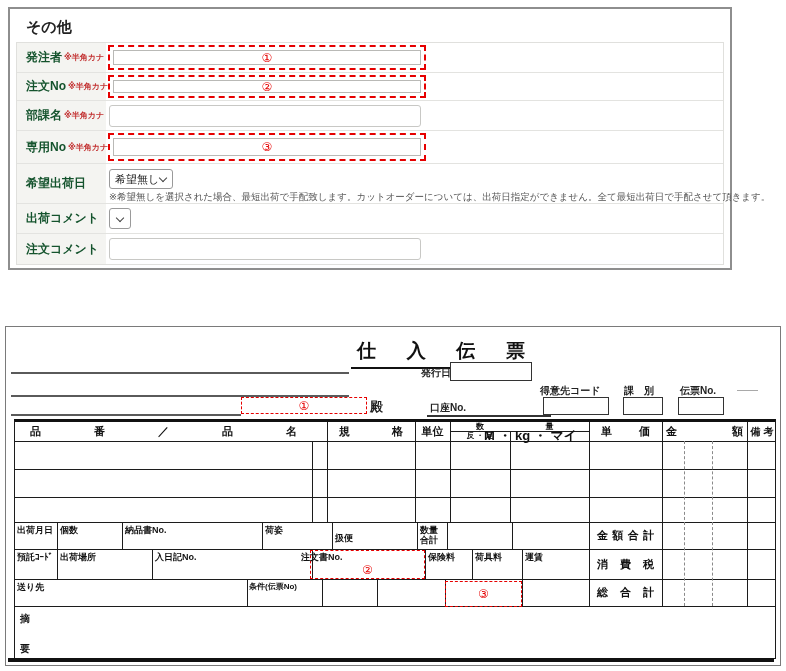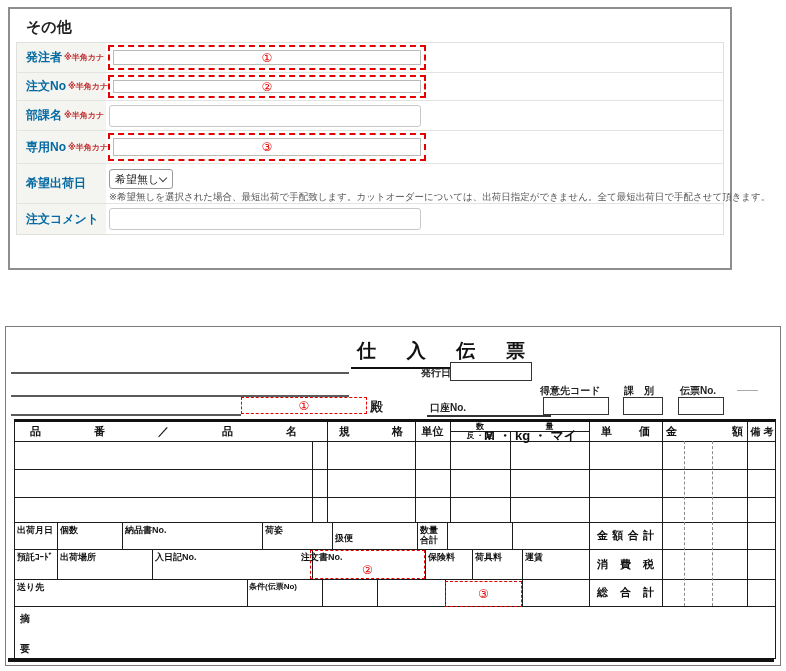--- a/index.html
+++ b/index.html
@@ -7,21 +7,21 @@
   body { font-family:"Liberation Sans","DejaVu Sans",sans-serif; color:#333; }
   .page { position:relative; width:786px; height:671px; background:#fff; overflow:hidden; }
 
   
   .panel { position:absolute; left:8px; top:7px; width:724px; height:263px; border:2px solid #8e8e8e; background:#fff; }
   .panel-title { position:absolute; left:16px; top:9px; font-size:15px; font-weight:bold; color:#222; }
   .form { position:absolute; left:6px; top:33px; width:708px; border:1px solid #e0e0dd; }
   .frow { display:flex; border-bottom:1px solid #e3e3e0; background:#fff; }
   .frow:last-child { border-bottom:none; }
   .flabel { width:89px; flex:0 0 89px; background:#f4f4f1; display:flex; align-items:center; padding-left:9px; }
-  .flabel .lab { font-size:12px; font-weight:bold; color:#0369a1; white-space:nowrap; }
+  .flabel .lab { font-size:12px; font-weight:bold; color:#14532d; white-space:nowrap; }
   .flabel .kana { font-size:8px; color:#c23030; font-weight:bold; margin-left:2px; white-space:nowrap; }
   .fcontent { position:relative; flex:1; }
   .dashedbox { position:absolute; left:2px; top:2px; bottom:2px; width:318px; border:2px dashed #e60000; }
   .dashedbox .inner { position:absolute; left:3px; right:3px; top:3px; bottom:3px; background:#fff; border:1px solid #b9b9b6; display:flex; align-items:center; justify-content:center; }
   .marker { color:#e60000; font-size:12px; line-height:1; }
   .tinput { position:absolute; left:3px; top:4px; width:312px; height:22px; border:1px solid #c8c8c5; border-radius:3px; background:#fff; }
   .selectbox { position:absolute; border:1px solid #9a9a9a; border-radius:3px; background:#fff; display:flex; align-items:center; }
   .selectbox .val { font-size:11px; color:#222; padding-left:5px; flex:1; }
   .chev { width:6px; height:6px; border-right:1.7px solid #444; border-bottom:1.7px solid #444; transform:rotate(45deg); margin-right:6px; margin-top:-3px; flex:0 0 auto; }
   .note { position:absolute; left:3px; top:27px; width:600px; font-size:9.5px; color:#555; white-space:nowrap; }
@@ -115,20 +115,30 @@
         </div>
         <div class="fcontent">
           <div class="selectbox" style="left:3px; top:5px; width:64px; height:20px;">
             <span class="val">希望無し</span>
             <span class="chev"></span>
           </div>
           <div class="note">※希望無しを選択された場合、最短出荷で手配致します。カットオーダーについては、出荷日指定ができません。全て最短出荷日で手配させて頂きます。</div>
         </div>
       </div>
 
+      <div class="frow" style="height:30px;">
+        <div class="flabel">
+          <span class="lab">出荷コメント</span>
+        </div>
+        <div class="fcontent">
+          <div class="selectbox" style="left:3px; top:4px; width:22px; height:21px; justify-content:center;">
+            <span class="chev" style="margin:0 0 0 0; margin-top:-2px;"></span>
+          </div>
+        </div>
+      </div>
 
       <div class="frow" style="height:30px;">
         <div class="flabel">
           <span class="lab">注文コメント</span>
         </div>
         <div class="fcontent">
           <div class="tinput"></div>
         </div>
       </div>
 

